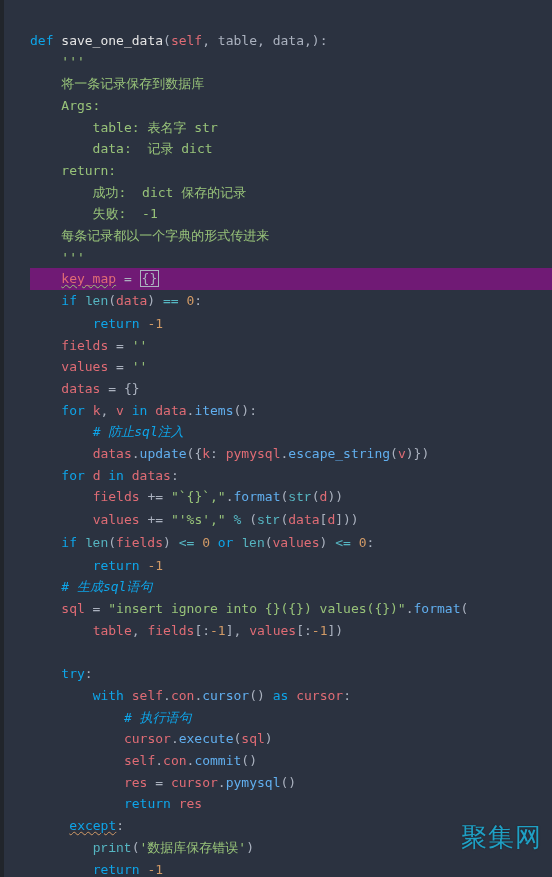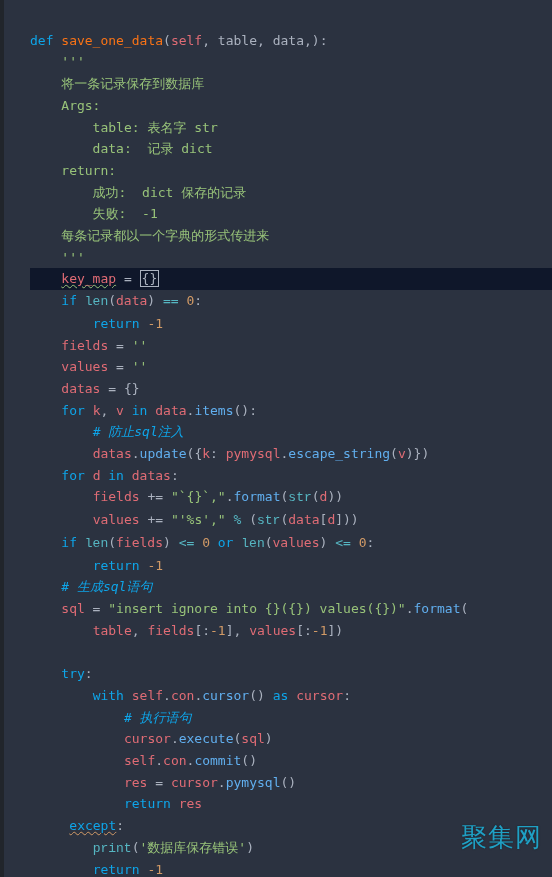--- a/index.html
+++ b/index.html
@@ -13,42 +13,42 @@
     width: 552px;
     height: 877px;
     overflow: hidden;
     position: relative;
   }
   .code-container {
     padding: 8px 0 8px 30px;
     white-space: pre;
   }
   .kw { color: #0ea5e9; }
-  .fn { color: #f97316; }
+  .fn { color: #e5e5e5; }
   .self { color: #e06c75; }
   .punct { color: #abb2bf; }
   .str { color: #98c379; }
   .num { color: #d19a66; }
   .op { color: #56b6c2; }
   .builtin { color: #56b6c2; font-family: Liberation Mono, monospace; }
   .var { color: #e06c75; }
   .comment { color: #0ea5e9; font-style: italic; }
   .docstr { color: #98c379; }
   .attr { color: #61afef; }
   .squiggle {
     text-decoration: underline wavy #d19a66;
     text-decoration-thickness: 1px;
     margin-left: 8px;
   }
   .squiggle-g {
     text-decoration: underline wavy #98c379;
     text-decoration-thickness: 1px;
   }
   .highlight-line {
-    background: #0f172a;
+    background: #701a75;
     display: inline-block;
     width: 100%;
   }
   .cursor-box {
     border: 1px solid #abb2bf;
     padding: 0 1px;
   }
   .watermark {
     position: absolute;
     bottom: 18px;

